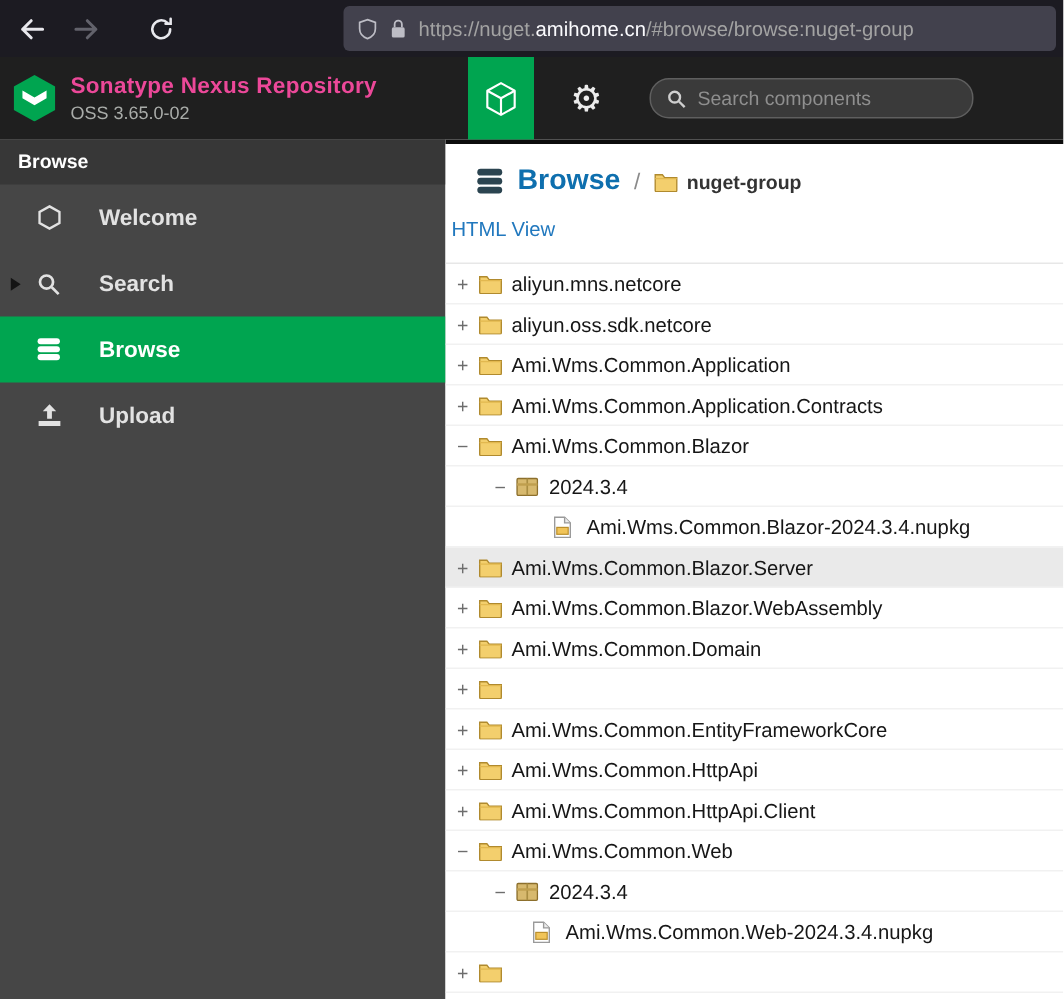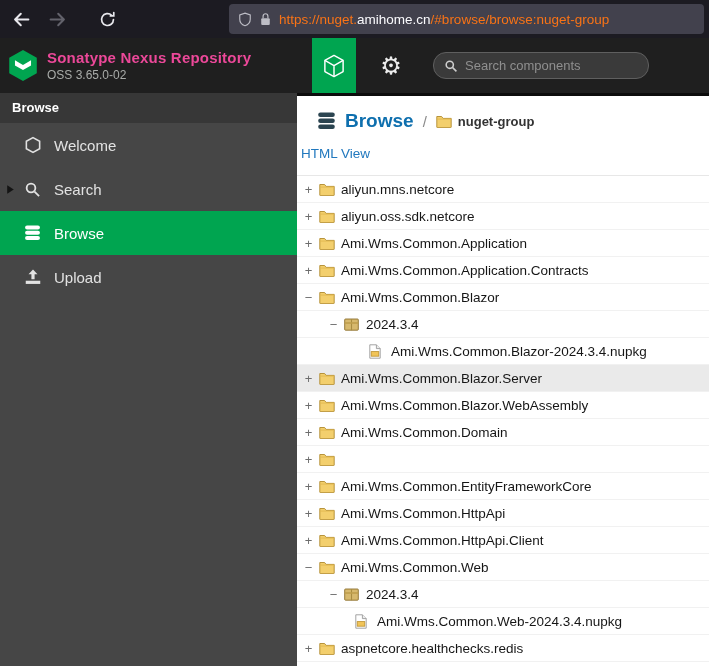--- a/index.html
+++ b/index.html
@@ -10,21 +10,21 @@
   .browser-bar { height: 38px; background: #1c1b22; display: flex; align-items: center; }
   .nav-btn { width: 28px; height: 28px; display: flex; align-items: center; justify-content: center;
     color: #e8e8ed; border-radius: 4px; cursor: pointer; flex: none; }
   .nav-btn.back { margin-left: 7px; }
   .nav-btn.fwd { margin-left: 8px; color: #62626b; }
   .nav-btn.reload { margin-left: 22px; }
   .address-bar { margin-left: 108px; margin-right: 5px; flex: 1; height: 30px; background: #42414d;
     border-radius: 4px; display: flex; align-items: center; padding: 0 9px; gap: 7px; cursor: text; }
   .addr-icon { display: flex; align-items: center; flex: none; }
   .url { font-size: 13.5px; white-space: nowrap; overflow: hidden; }
-  .url .dim { color: #f97316; }
+  .url .dim { color: #a3a3a3; }
   .url .bright { color: #fbfbfe; }
 
   
   .nx-header { height: 55px; background: #1f1f1f; position: relative; display: flex; align-items: center; }
   .nx-logo { margin-left: 9px; display: flex; flex: none; }
   .nx-titles { margin-left: 10px; }
   .nx-title { color: #ec4899; font-size: 15px; font-weight: bold; letter-spacing: .2px; }
   .nx-version { color: #a9aca9; font-size: 12px; margin-top: 2px; }
   .mode-btn { position: absolute; left: 312px; top: 0; width: 44px; height: 55px; background: #00a550;
     display: flex; align-items: center; justify-content: center; cursor: pointer; }
@@ -41,21 +41,21 @@
   
   .layout { display: flex; height: 573px; }
   .sidebar { width: 297px; flex: none; background: #464646; }
   .side-section { height: 30px; line-height: 30px; background: #373737; color: #ffffff;
     font-size: 13px; font-weight: bold; padding-left: 12px; }
   .side-item { height: 44px; display: flex; align-items: center; color: #e2e2e2; font-size: 15px;
     cursor: pointer; padding-left: 6px; }
   .side-item.selected { background: #00a550; color: #ffffff; }
   .caret-slot { width: 17px; flex: none; display: flex; align-items: center; }
   .side-icon { width: 22px; flex: none; display: flex; align-items: center; margin-left: 1px; }
-  .side-label { margin-left: 8px; }
+  .side-label { margin-left: 20px; font-weight: bold; }
 
   .main { flex: 1; background: #ffffff; border-top: 3px solid #0c0c0c; overflow: hidden; }
   .main-header { display: flex; align-items: center; padding: 14px 0 8px 20px; }
   .db-ico { display: flex; color: #2b4450; flex: none; }
   .page-title { color: #0e6fae; font-size: 19px; font-weight: bold; margin-left: 9px; }
   .crumb-sep { color: #8a8a8a; font-size: 15px; margin: 0 9px; }
   .crumb-ico { display: flex; flex: none; }
   .crumb-repo { font-size: 13px; font-weight: bold; color: #333333; margin-left: 6px; }
   .html-view-row { padding: 4px 0 13px 4px; border-bottom: 1px solid #e7e7e7; }
   .html-view { color: #2178be; font-size: 13.5px; text-decoration: none; cursor: pointer; }
@@ -386,17 +386,16 @@
           <span class="tree-label">Ami.Wms.Common.Web-2024.3.4.nupkg</span>
         </div>
         <div class="tree-row" style="padding-left: 4px;">
           <span class="expander">+</span>
           <span class="tree-icon">
             <svg width="16" height="13" viewBox="0 0 16 13">
               <path d="M0.8 1.5 h4.8 l1.5 1.9 h8.1 v8.6 a0.7 0.7 0 0 1 -0.7 0.7 H1.5 a0.7 0.7 0 0 1 -0.7 -0.7 z" fill="#f3cf6d" stroke="#b08a2e" stroke-width="0.9"></path>
               <path d="M0.8 4.1 h14.4" stroke="#e2b84f" stroke-width="0.9" fill="none"></path>
             </svg>
           </span>
-          <span class="tree-label">aspnetcore.healthchecks.redis</span>
         </div>
       </div>
   </div>
 </div>
 
 </body></html>

